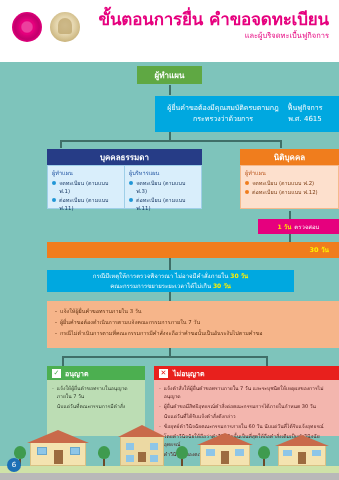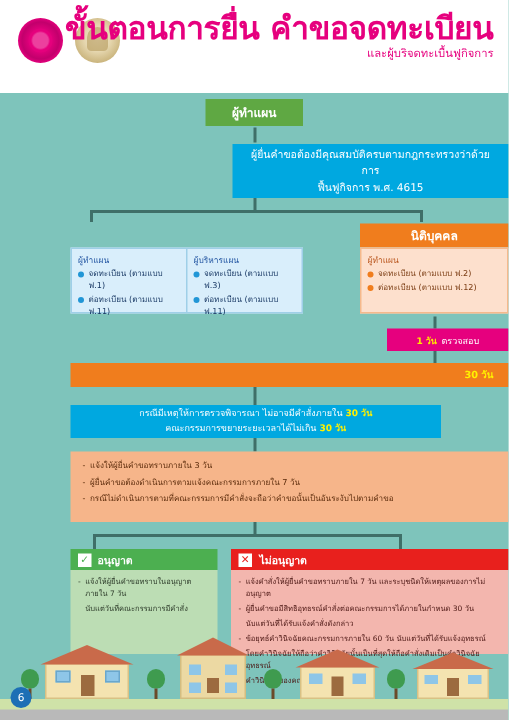--- a/index.html
+++ b/index.html
@@ -19,35 +19,35 @@
     position:relative;}
   .logo-pink::after{content:"";position:absolute;left:7px;top:7px;width:16px;height:16px;border-radius:50%;
     background:#e6007e;opacity:.75;}
   .logo-gold{width:30px;height:30px;border-radius:50%;
     background:radial-gradient(circle at 50% 45%,#f3e9cf 0%,#e5d6ae 40%,#cdb882 70%,#bda469 100%);
     position:relative;}
   .logo-gold::after{content:"";position:absolute;left:8px;top:6px;width:14px;height:16px;border-radius:7px 7px 3px 3px;
     background:#b49a5c;opacity:.6;}
 
   .title-wrap{position:absolute;right:10px;top:9px;text-align:right;}
-  .title-main{color:#e6007e;font-size:21px;font-weight:bold;letter-spacing:-0.2px;line-height:20px;}
+  .title-main{color:#e6007e;font-size:17px;font-weight:bold;letter-spacing:-0.2px;line-height:20px;}
   .title-sub{color:#e6007e;font-size:7.5px;line-height:10px;margin-top:2px;}
 
   
   .body-bg{position:absolute;left:0;top:62px;width:339px;height:418px;background:#7ec4bb;}
 
   
   .conn{position:absolute;background:#3f6f68;}
 
   
   .box{position:absolute;box-sizing:border-box;}
   .green-head{background:#5fa843;color:#fff;font-size:8px;font-weight:bold;
     display:flex;align-items:center;justify-content:center;}
   .teal-box{background:#00a8e0;color:#fff;font-size:7px;line-height:11px;
-    display:flex;flex-direction:column;align-items:center;justify-content:center;text-align:center;padding:4px 10px;}
+    display:flex;flex-direction:row;align-items:center;justify-content:center;text-align:center;padding:4px 10px;}
 
   .col-head-blue{background:#263c86;color:#fff;font-size:8px;font-weight:bold;
     display:flex;align-items:center;justify-content:center;}
   .col-head-orange{background:#f07d1d;color:#fff;font-size:8px;font-weight:bold;
     display:flex;align-items:center;justify-content:center;}
 
   .panel-blue{background:#d9eefb;border:1px solid #9fcfe8;display:flex;}
   .panel-orange{background:#fde0cd;border:1px solid #f5b98c;display:flex;}
   .subcol{flex:1;padding:3px 4px;box-sizing:border-box;}
   .subcol + .subcol{border-left:1px solid #9fcfe8;}
@@ -132,20 +132,23 @@
 
   <div class="box green-head" style="left:137px;top:66px;width:65px;height:18px;">
     <span>ผู้ทำแผน</span>
   </div>
 
   <div class="box teal-box" style="left:155px;top:96px;width:184px;height:36px;">
     <span>ผู้ยื่นคำขอต้องมีคุณสมบัติครบตามกฎกระทรวงว่าด้วยการ</span>
     <span>ฟื้นฟูกิจการ พ.ศ. 4615</span>
   </div>
 
+  <div class="box col-head-blue" style="left:47px;top:149px;width:155px;height:16px;">
+    <span>บุคคลธรรมดา</span>
+  </div>
   <div class="box panel-blue" style="left:47px;top:165px;width:155px;height:44px;">
     <div class="subcol">
       <div class="subcol-title">ผู้ทำแผน</div>
       <div class="li">
         <span class="dot"></span>
         <span>จดทะเบียน (ตามแบบ ฟ.1)</span>
       </div>
       <div class="li">
         <span class="dot"></span>
         <span>ต่อทะเบียน (ตามแบบ ฟ.11)</span>

